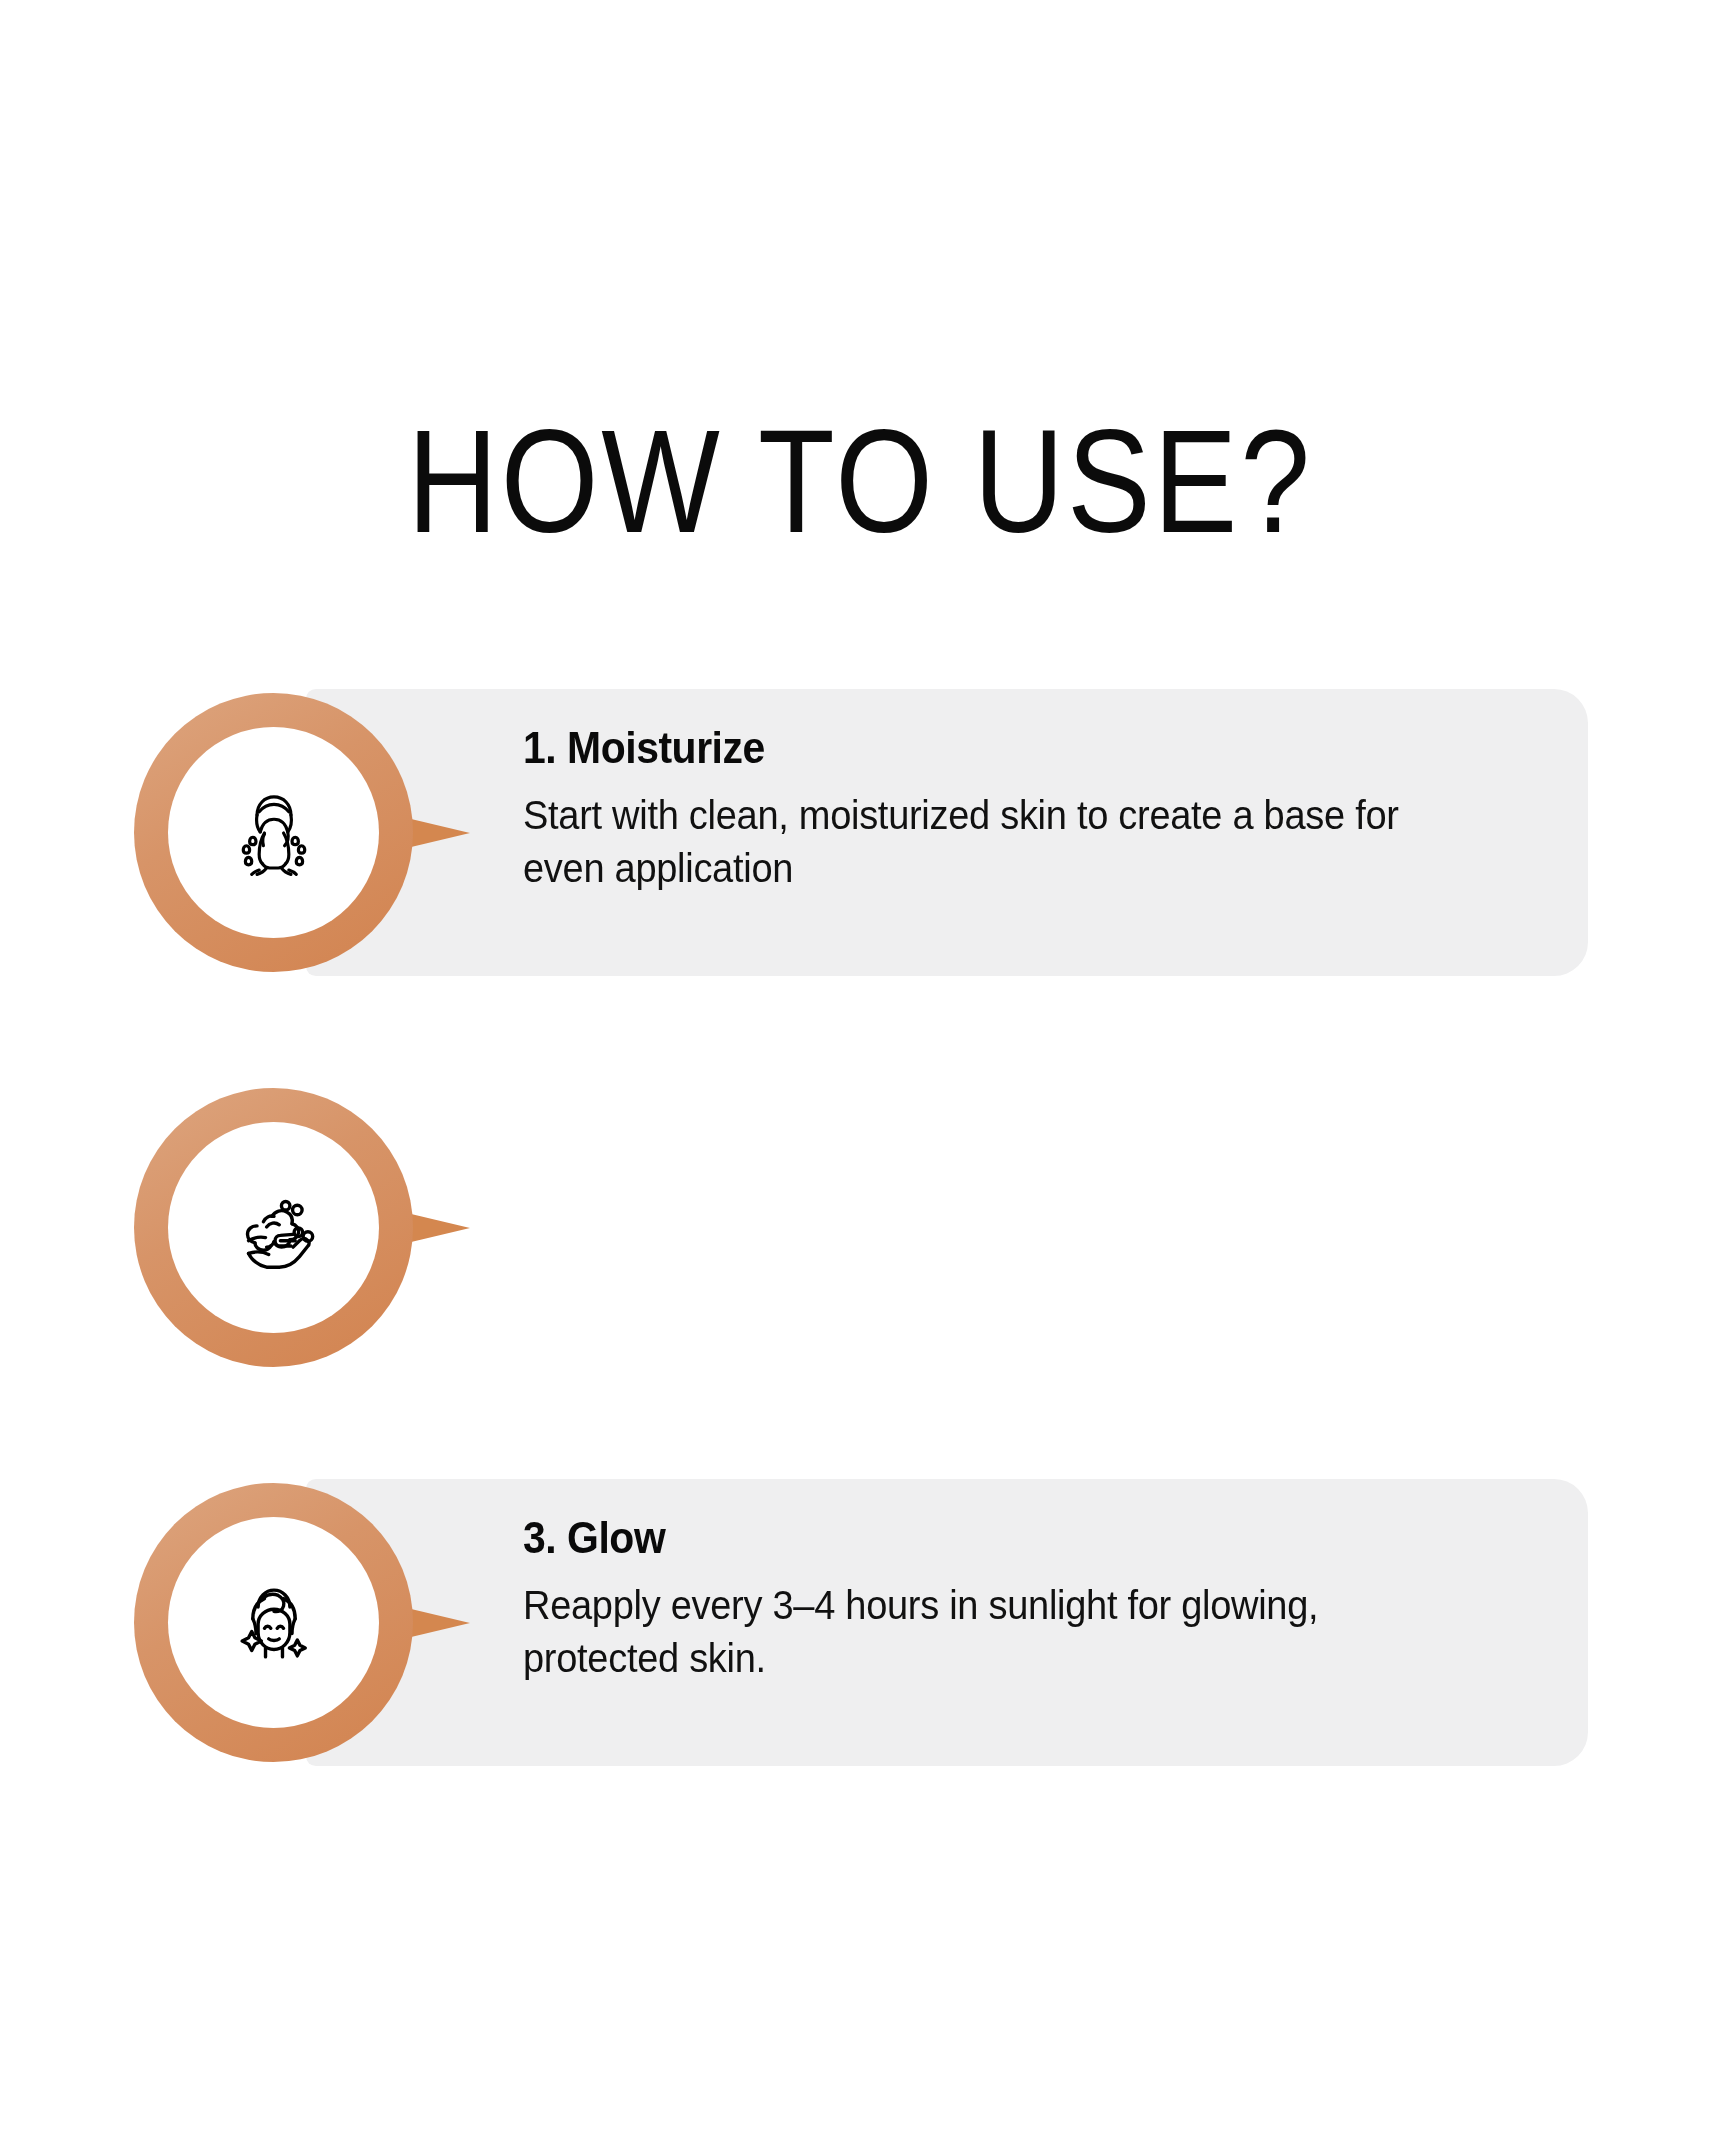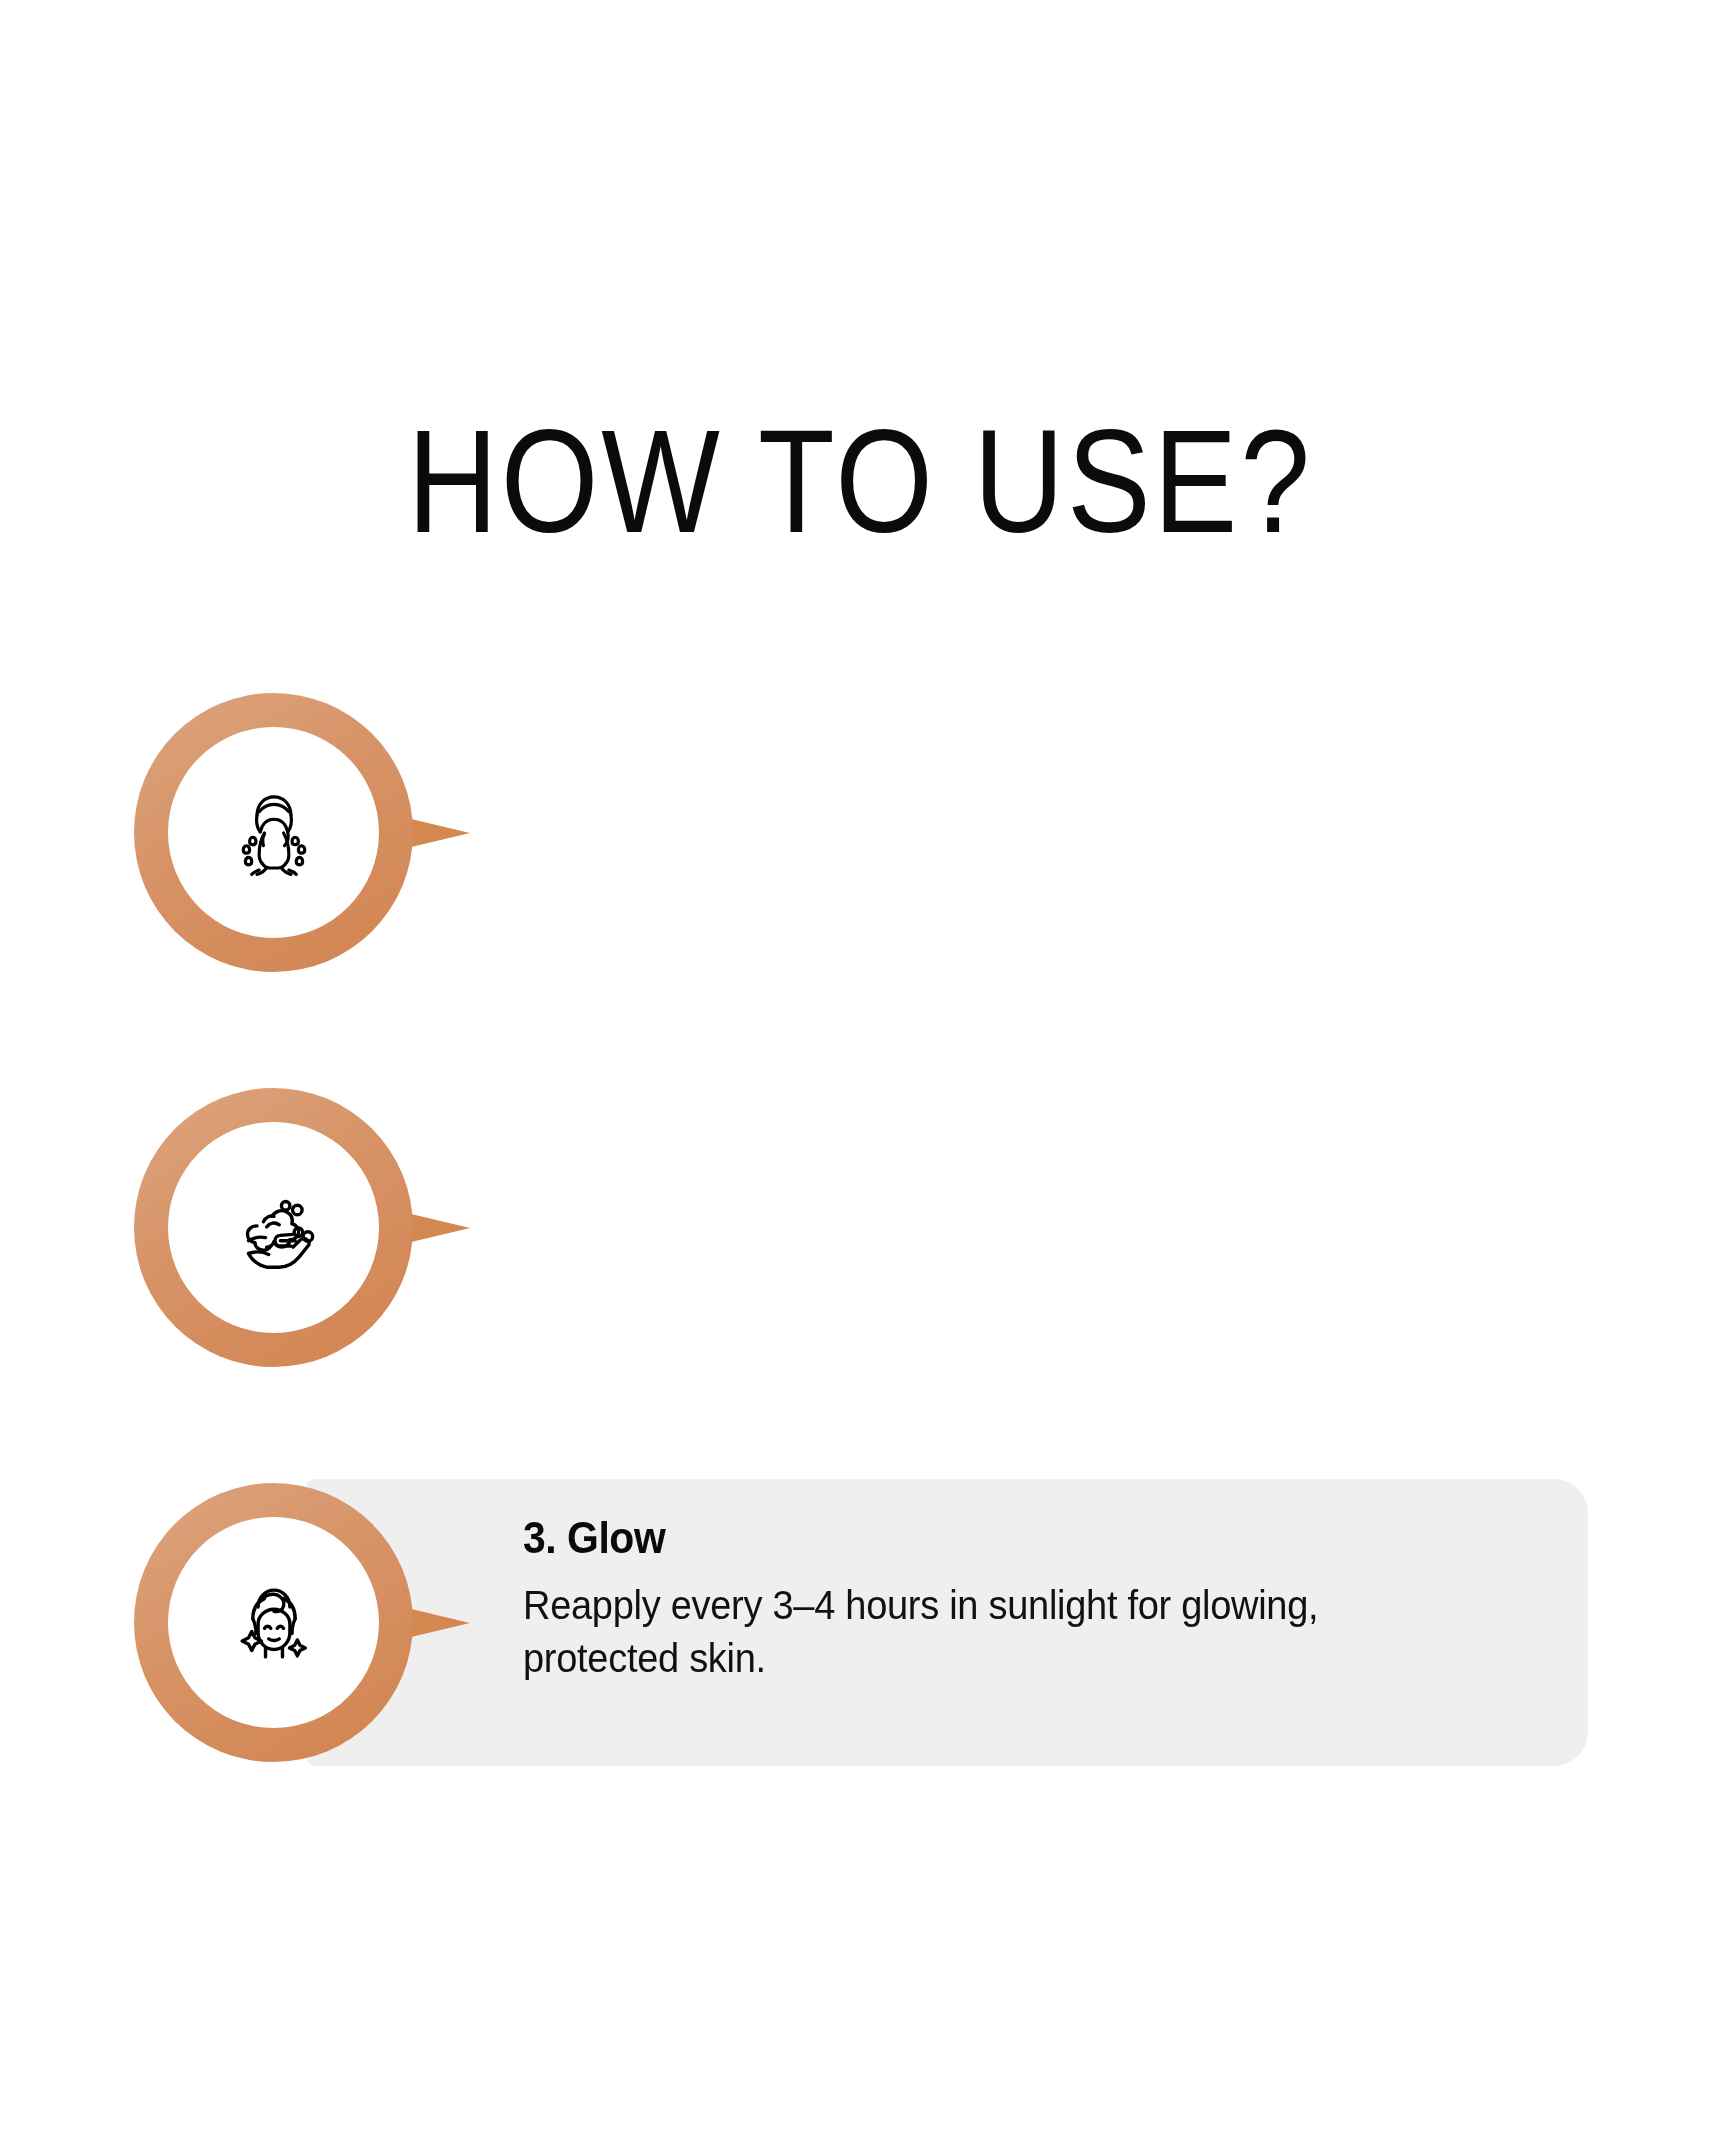--- a/index.html
+++ b/index.html
@@ -134,20 +134,24 @@
   }
 </style>
 </head>
 <body>
 
 <h1 class="page-title">HOW TO USE?</h1>
 
 <div class="steps">
 
   <div class="step">
+    <div class="step-card">
+      <div class="step-title">1. Moisturize</div>
+      <div class="step-desc">Start with clean, moisturized skin to create a base for even application</div>
+    </div>
 
     <div class="step-pointer"></div>
 
     <div class="step-badge">
       <div class="step-badge-inner">
         <span class="step-icon">
           <svg viewBox="0 0 100 100" fill="none" stroke="#000" stroke-width="3" stroke-linecap="round" stroke-linejoin="round">
 
             <path d="M34 33c0-10 7-17 16-17s16 7 16 17"></path>
             <path d="M36 30c4-5 10-7 14-7s10 2 14 7"></path>

